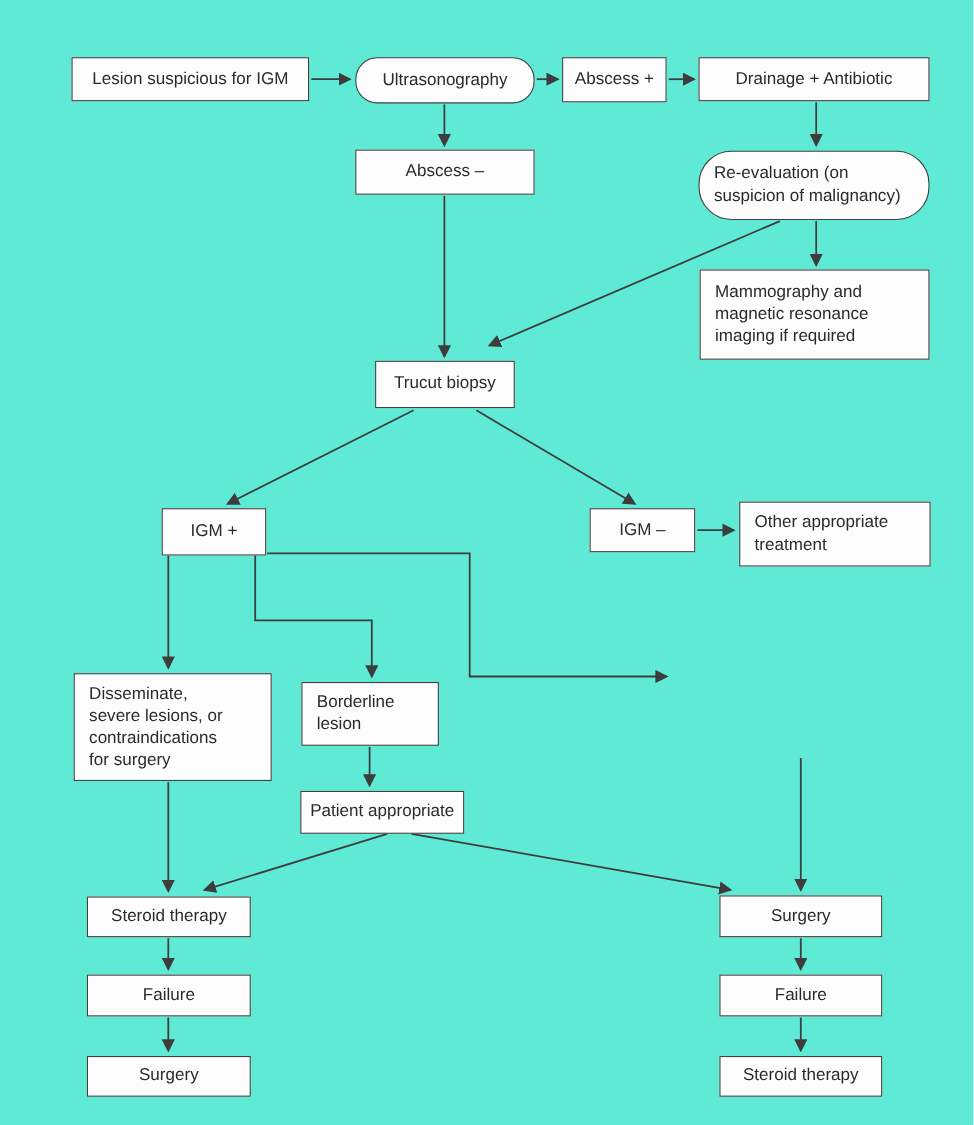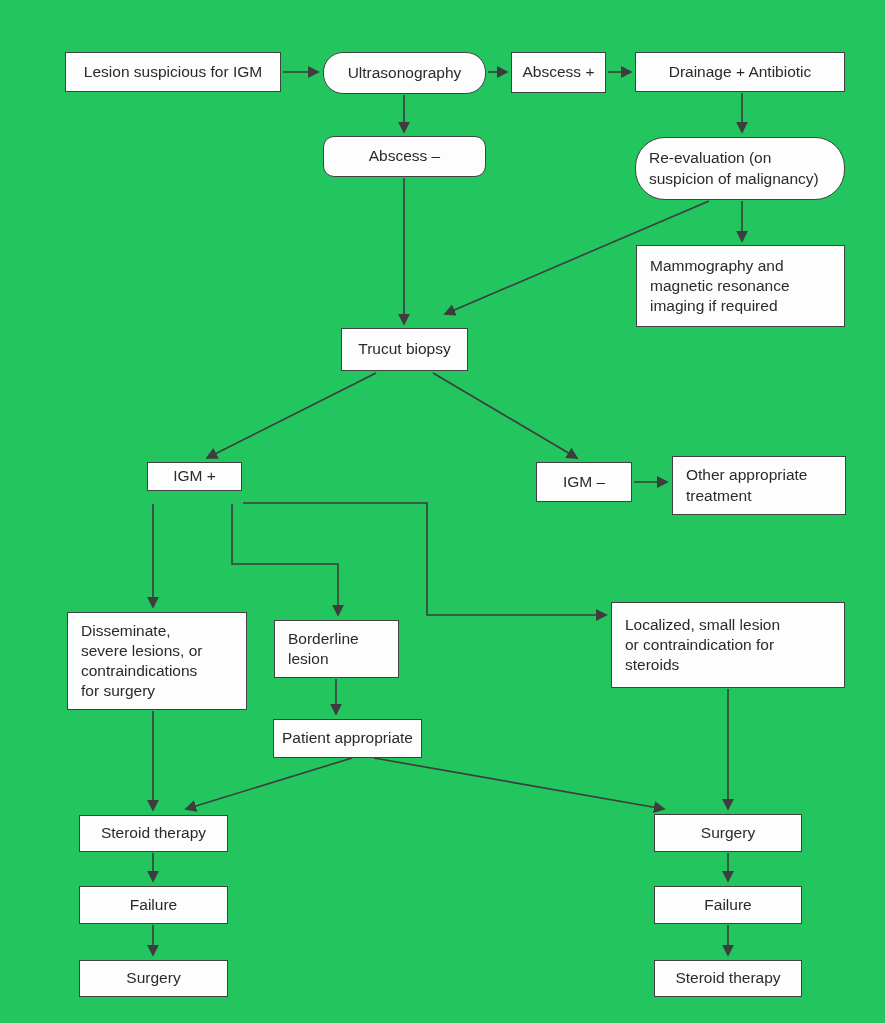--- a/index.html
+++ b/index.html
@@ -4,21 +4,21 @@
 <style>
   html, body {
     margin: 0;
     padding: 0;
     background: #ffffff;
   }
   .canvas {
     position: relative;
     width: 885px;
     height: 1023px;
-    background: #22c55e;
+    background: #5eead4;
     font-family: "Liberation Sans", "DejaVu Sans", sans-serif;
     color: #2a2a2a;
     overflow: hidden;
   }
   svg.arrows {
     position: absolute;
     left: 0;
     top: 0;
     width: 885px;
     height: 1023px;
@@ -89,59 +89,56 @@
   </div>
 
   <div class="node" style="left:635px; top:52px; width:210px; height:40px;">
     <span>Drainage + Antibiotic</span>
   </div>
 
   <div class="node" style="left:511px; top:52px; width:95px; height:41px;">
     <span>Abscess +</span>
   </div>
 
-  <div class="node" style="left:323px; top:136px; width:163px; height:41px;border-radius:11px;">
+  <div class="node" style="left:323px; top:136px; width:163px; height:41px;">
     <span>Abscess –</span>
   </div>
 
   <div class="node ml" style="left:635px; top:137px; width:210px; height:63px;border-radius:30px;">
     <span style="width:182px;">Re-evaluation (on suspicion of malignancy)</span>
   </div>
 
   <div class="node ml" style="left:636px; top:245px; width:209px; height:82px;">
     <span style="width:165px;">Mammography and magnetic resonance imaging if required</span>
   </div>
 
   <div class="node" style="left:341px; top:328px; width:127px; height:43px;">
     <span>Trucut biopsy</span>
   </div>
 
-  <div class="node" style="left:147px; top:462px; width:95px; height:29px;">
+  <div class="node" style="left:147px; top:462px; width:95px; height:43px;">
     <span>IGM +</span>
   </div>
 
   <div class="node" style="left:536px; top:462px; width:96px; height:40px;">
     <span>IGM –</span>
   </div>
 
   <div class="node ml" style="left:672px; top:456px; width:174px; height:59px;">
     <span style="width:132px;">Other appropriate treatment</span>
   </div>
 
   <div class="node ml" style="left:67px; top:612px; width:180px; height:98px;">
     <span style="width:132px;">Disseminate, severe lesions, or contraindications for surgery</span>
   </div>
 
   <div class="node ml" style="left:274px; top:620px; width:125px; height:58px;">
     <span style="width:80px;">Borderline lesion</span>
   </div>
 
-  <div class="node ml" style="left:611px; top:602px; width:234px; height:86px;">
-    <span style="width:165px;">Localized, small lesion or contraindication for steroids</span>
-  </div>
 
   <div class="node" style="left:273px; top:719px; width:149px; height:39px;">
     <span>Patient appropriate</span>
   </div>
 
   <div class="node" style="left:79px; top:815px; width:149px; height:37px;">
     <span>Steroid therapy</span>
   </div>
 
   <div class="node" style="left:79px; top:886px; width:149px; height:38px;">

